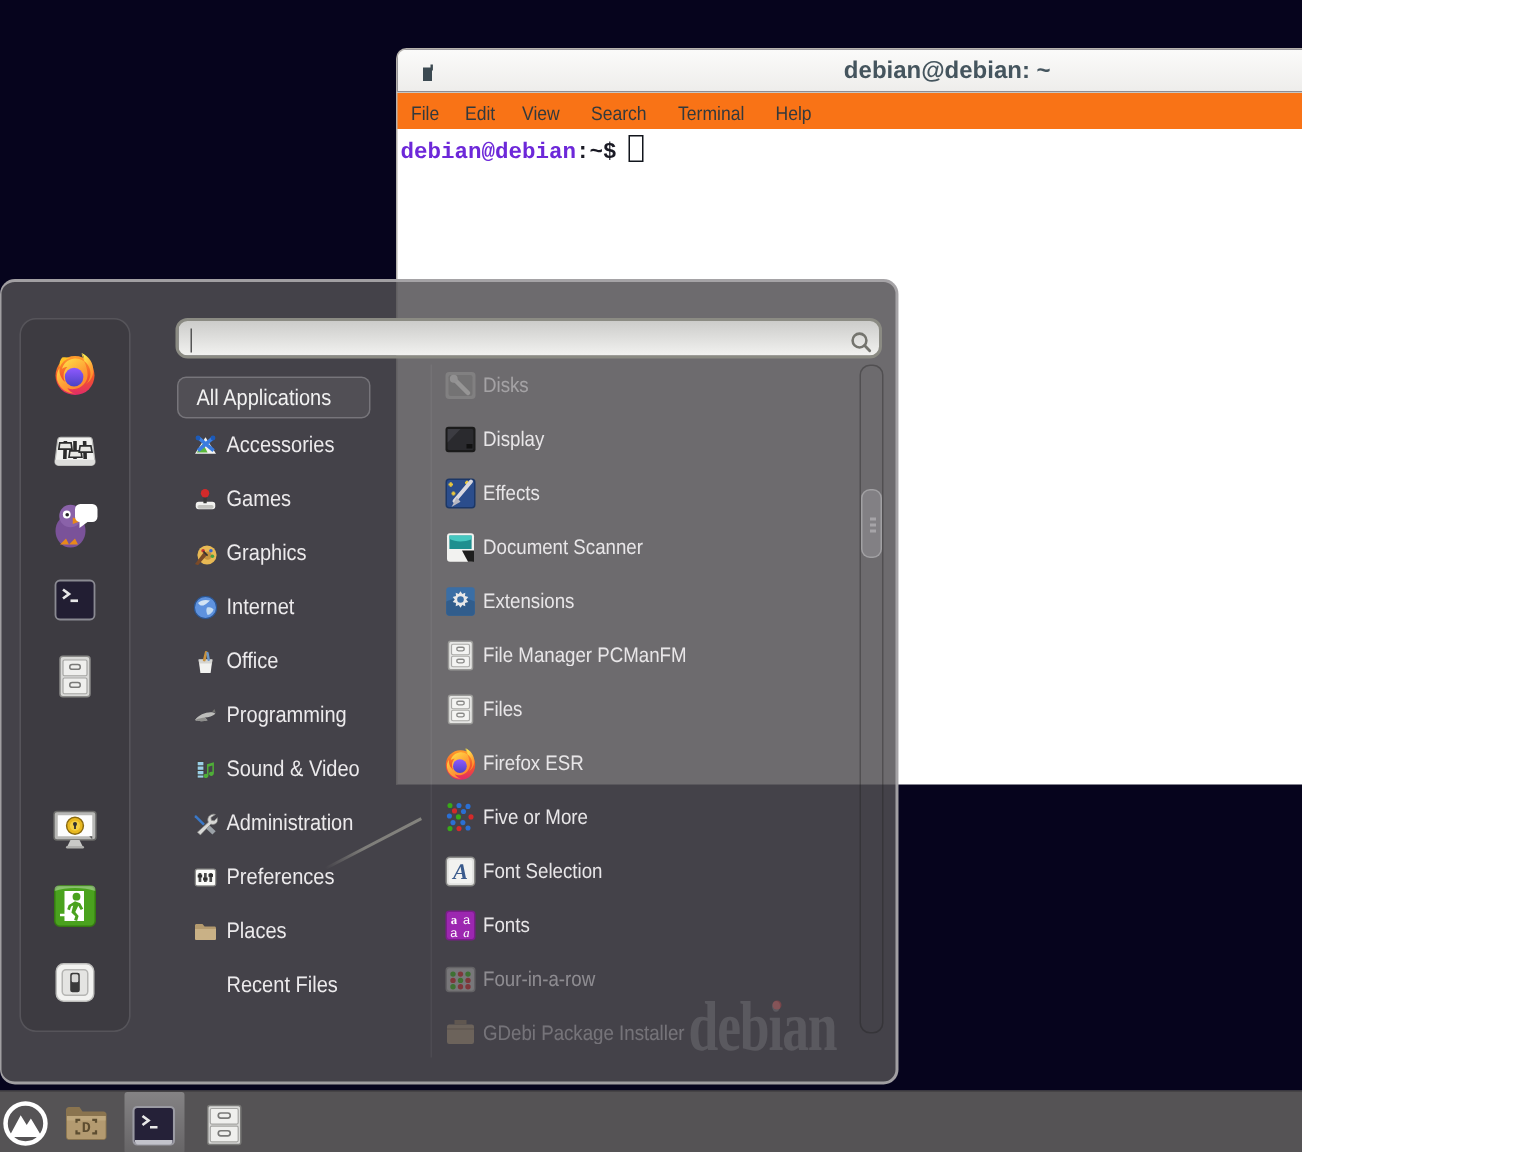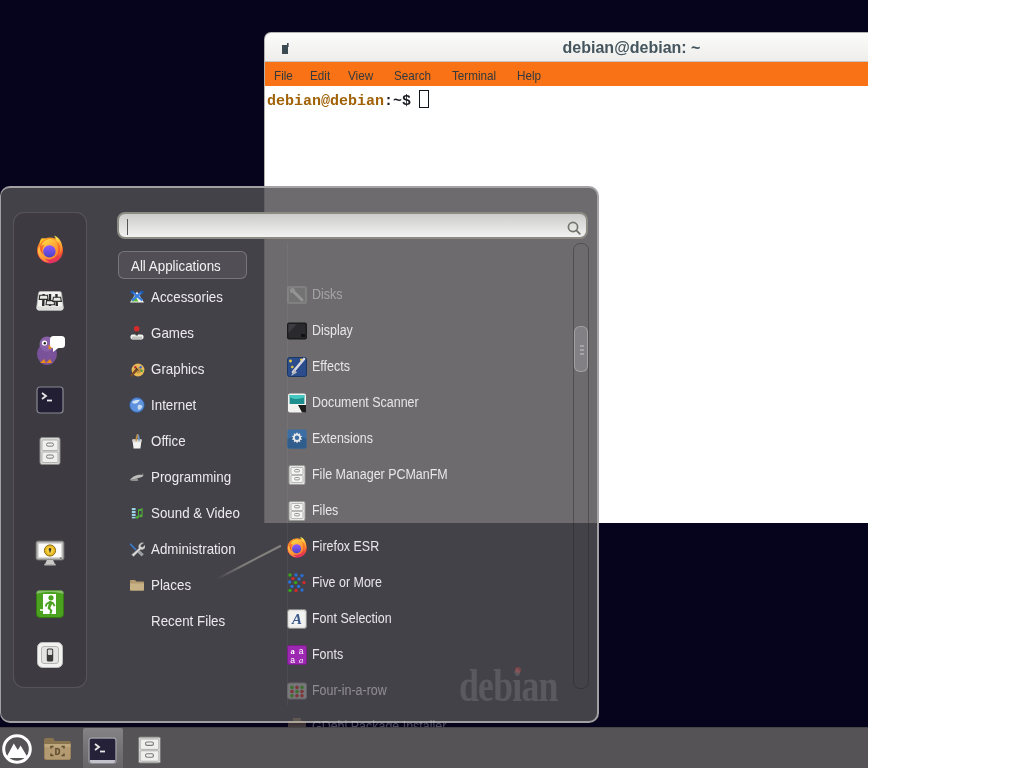--- a/index.html
+++ b/index.html
@@ -19,21 +19,21 @@
     font-size:16px;font-weight:bold;color:#45555e;}
   #menubar{position:absolute;left:0;top:30px;width:735px;height:24px;
     background:#f97316;border-left:1px solid #b5b2ad;border-right:1px solid #b5b2ad;
     box-sizing:border-box;}
   .mi{position:absolute;top:6px;font-size:13px;color:#33393d;transform:scaleX(.9);transform-origin:left center;}
   #tcontent{position:absolute;left:0;top:54px;width:735px;height:437px;
     background:#ffffff;border-left:1px solid #b5b2ad;box-sizing:border-box;}
   #prompt{position:absolute;left:2px;top:7px;
     font-family:"Liberation Mono",monospace;font-size:15px;font-weight:bold;
     color:#1a1a24;white-space:pre;}
-  #prompt .g{color:#a16207;}
+  #prompt .g{color:#6d28d9;}
   #cursor{position:absolute;left:154px;top:4px;width:10px;height:18px;
     border:1.5px solid #11151c;box-sizing:border-box;}
   #tscroll{position:absolute;right:0;top:54px;width:13px;height:437px;background:#cbcbca;}
   #tthumb{position:absolute;right:2px;top:4px;width:9px;height:429px;
     background:#8d8d8c;border-radius:5px;}
 
   
   #menu{position:absolute;left:0px;top:186px;width:599px;height:537px;
     background:rgba(81,79,82,.84);
     border:2px solid rgba(172,170,172,.9);border-left-width:1.5px;
@@ -49,21 +49,21 @@
   #sbcursor{position:absolute;left:8px;top:5px;width:1px;height:16px;background:#555;}
   #allapps{position:absolute;left:117px;top:63px;width:129px;height:28px;
     background:rgba(255,255,255,.07);border:1px solid rgba(255,255,255,.22);
     border-radius:6px;box-sizing:border-box;}
   #allapps span{position:absolute;left:12px;top:4.5px;font-size:15px;color:#f2f2f2;transform:scaleX(.89);transform-origin:left center;white-space:nowrap;}
   #cats{position:absolute;left:118px;top:91px;width:168px;}
   .cat{position:relative;height:36px;}
   .cat .ci{position:absolute;left:10px;top:10px;width:16px;height:16px;}
   .cat .cl{position:absolute;left:32px;top:8.5px;font-size:15px;color:#eceaec;transform:scaleX(.89);transform-origin:left center;white-space:nowrap;}
   #vsep{position:absolute;left:286px;top:55px;width:1px;height:462px;background:rgba(255,255,255,.05);}
-  #apps{position:absolute;left:276px;top:51px;width:280px;margin-top:38px;}
+  #apps{position:absolute;left:286px;top:51px;width:280px;}
   .app{position:relative;height:36px;}
   .app .ai{position:absolute;left:8px;top:6px;width:24px;height:24px;}
   .app .al{position:absolute;left:35px;top:9px;font-size:14px;color:#e8e6e8;transform:scaleX(.89);transform-origin:left center;white-space:nowrap;}
   #mtrack{position:absolute;left:572px;top:55px;width:16px;height:446px;
     border:1px solid rgba(30,30,28,.35);border-radius:7px;box-sizing:border-box;}
   #mthumb{position:absolute;left:573px;top:138px;width:14px;height:46px;
     background:#828084;border-radius:6px;border:1px solid rgba(255,255,255,.25);box-sizing:border-box;}
   .grip{position:absolute;left:5px;width:4px;height:2px;background:#a6a4a8;}
   #wmark{position:absolute;left:458px;top:470px;font-family:"Liberation Serif",serif;
     font-size:47px;font-weight:bold;color:rgba(255,255,255,.12);transform:scaleX(.76);transform-origin:left top;
@@ -287,20 +287,32 @@
           </svg>
           <span class="cl">Sound &amp; Video</span>
         </div>
       <div class="cat">
           <svg class="ci" viewBox="0 0 16 16">
             <path d="M2 2.6 L7.6 8.2 L6.4 9.4 L.8 3.8 C.6 3 1 2.2 2 2.6 Z" fill="#3a78c8"></path>
             <path d="M8 11 L12.6 15.4 L14.8 13.2 L10.2 8.8 Z" fill="#9aa0a6"></path>
             <path d="M14.6 2 C13 1.4 11.2 2 10.2 3.4 C9.4 4.6 9.3 6 9.9 7.2 L2.6 13.8 L4.6 15.6 L11.6 8.4 C12.9 8.9 14.4 8.6 15.4 7.5 C16.3 6.5 16.5 5.2 16 4 L13.8 6.2 L11.9 5.9 L11.6 4 Z" fill="#d8d8d6" stroke="#8a8a88" stroke-width=".5"></path>
           </svg>
           <span class="cl">Administration</span>
+        </div>
+      <div class="cat">
+          <svg class="ci" viewBox="0 0 16 16">
+            <rect x="1.2" y="2.4" width="13.6" height="11.2" rx="1.4" fill="#fbfbf9" stroke="#8a8a88" stroke-width=".8"></rect>
+            <rect x="3.4" y="5" width="1.8" height="6" fill="#4a4a4a"></rect>
+            <rect x="2.8" y="6" width="3" height="2" fill="#2e2e2e"></rect>
+            <rect x="7" y="5" width="1.8" height="6" fill="#4a4a4a"></rect>
+            <rect x="6.4" y="8" width="3" height="2" fill="#2e2e2e"></rect>
+            <rect x="10.6" y="5" width="1.8" height="6" fill="#4a4a4a"></rect>
+            <rect x="10" y="5.6" width="3" height="2" fill="#2e2e2e"></rect>
+          </svg>
+          <span class="cl">Preferences</span>
         </div>
       <div class="cat">
           <svg class="ci" viewBox="0 0 16 16">
             <path d="M1 4 C1 3.4 1.4 3 2 3 L6 3 L7.4 4.6 L14 4.6 C14.6 4.6 15 5 15 5.6 L15 12.6 C15 13.2 14.6 13.6 14 13.6 L2 13.6 C1.4 13.6 1 13.2 1 12.6 Z" fill="#b49a6e"></path>
             <path d="M1 6.4 L15 6.4 L15 12.6 C15 13.2 14.6 13.6 14 13.6 L2 13.6 C1.4 13.6 1 13.2 1 12.6 Z" fill="#c9b186"></path>
           </svg>
           <span class="cl">Places</span>
         </div>
       <div class="cat">
           <span class="cl" style="left:32px">Recent Files</span>

